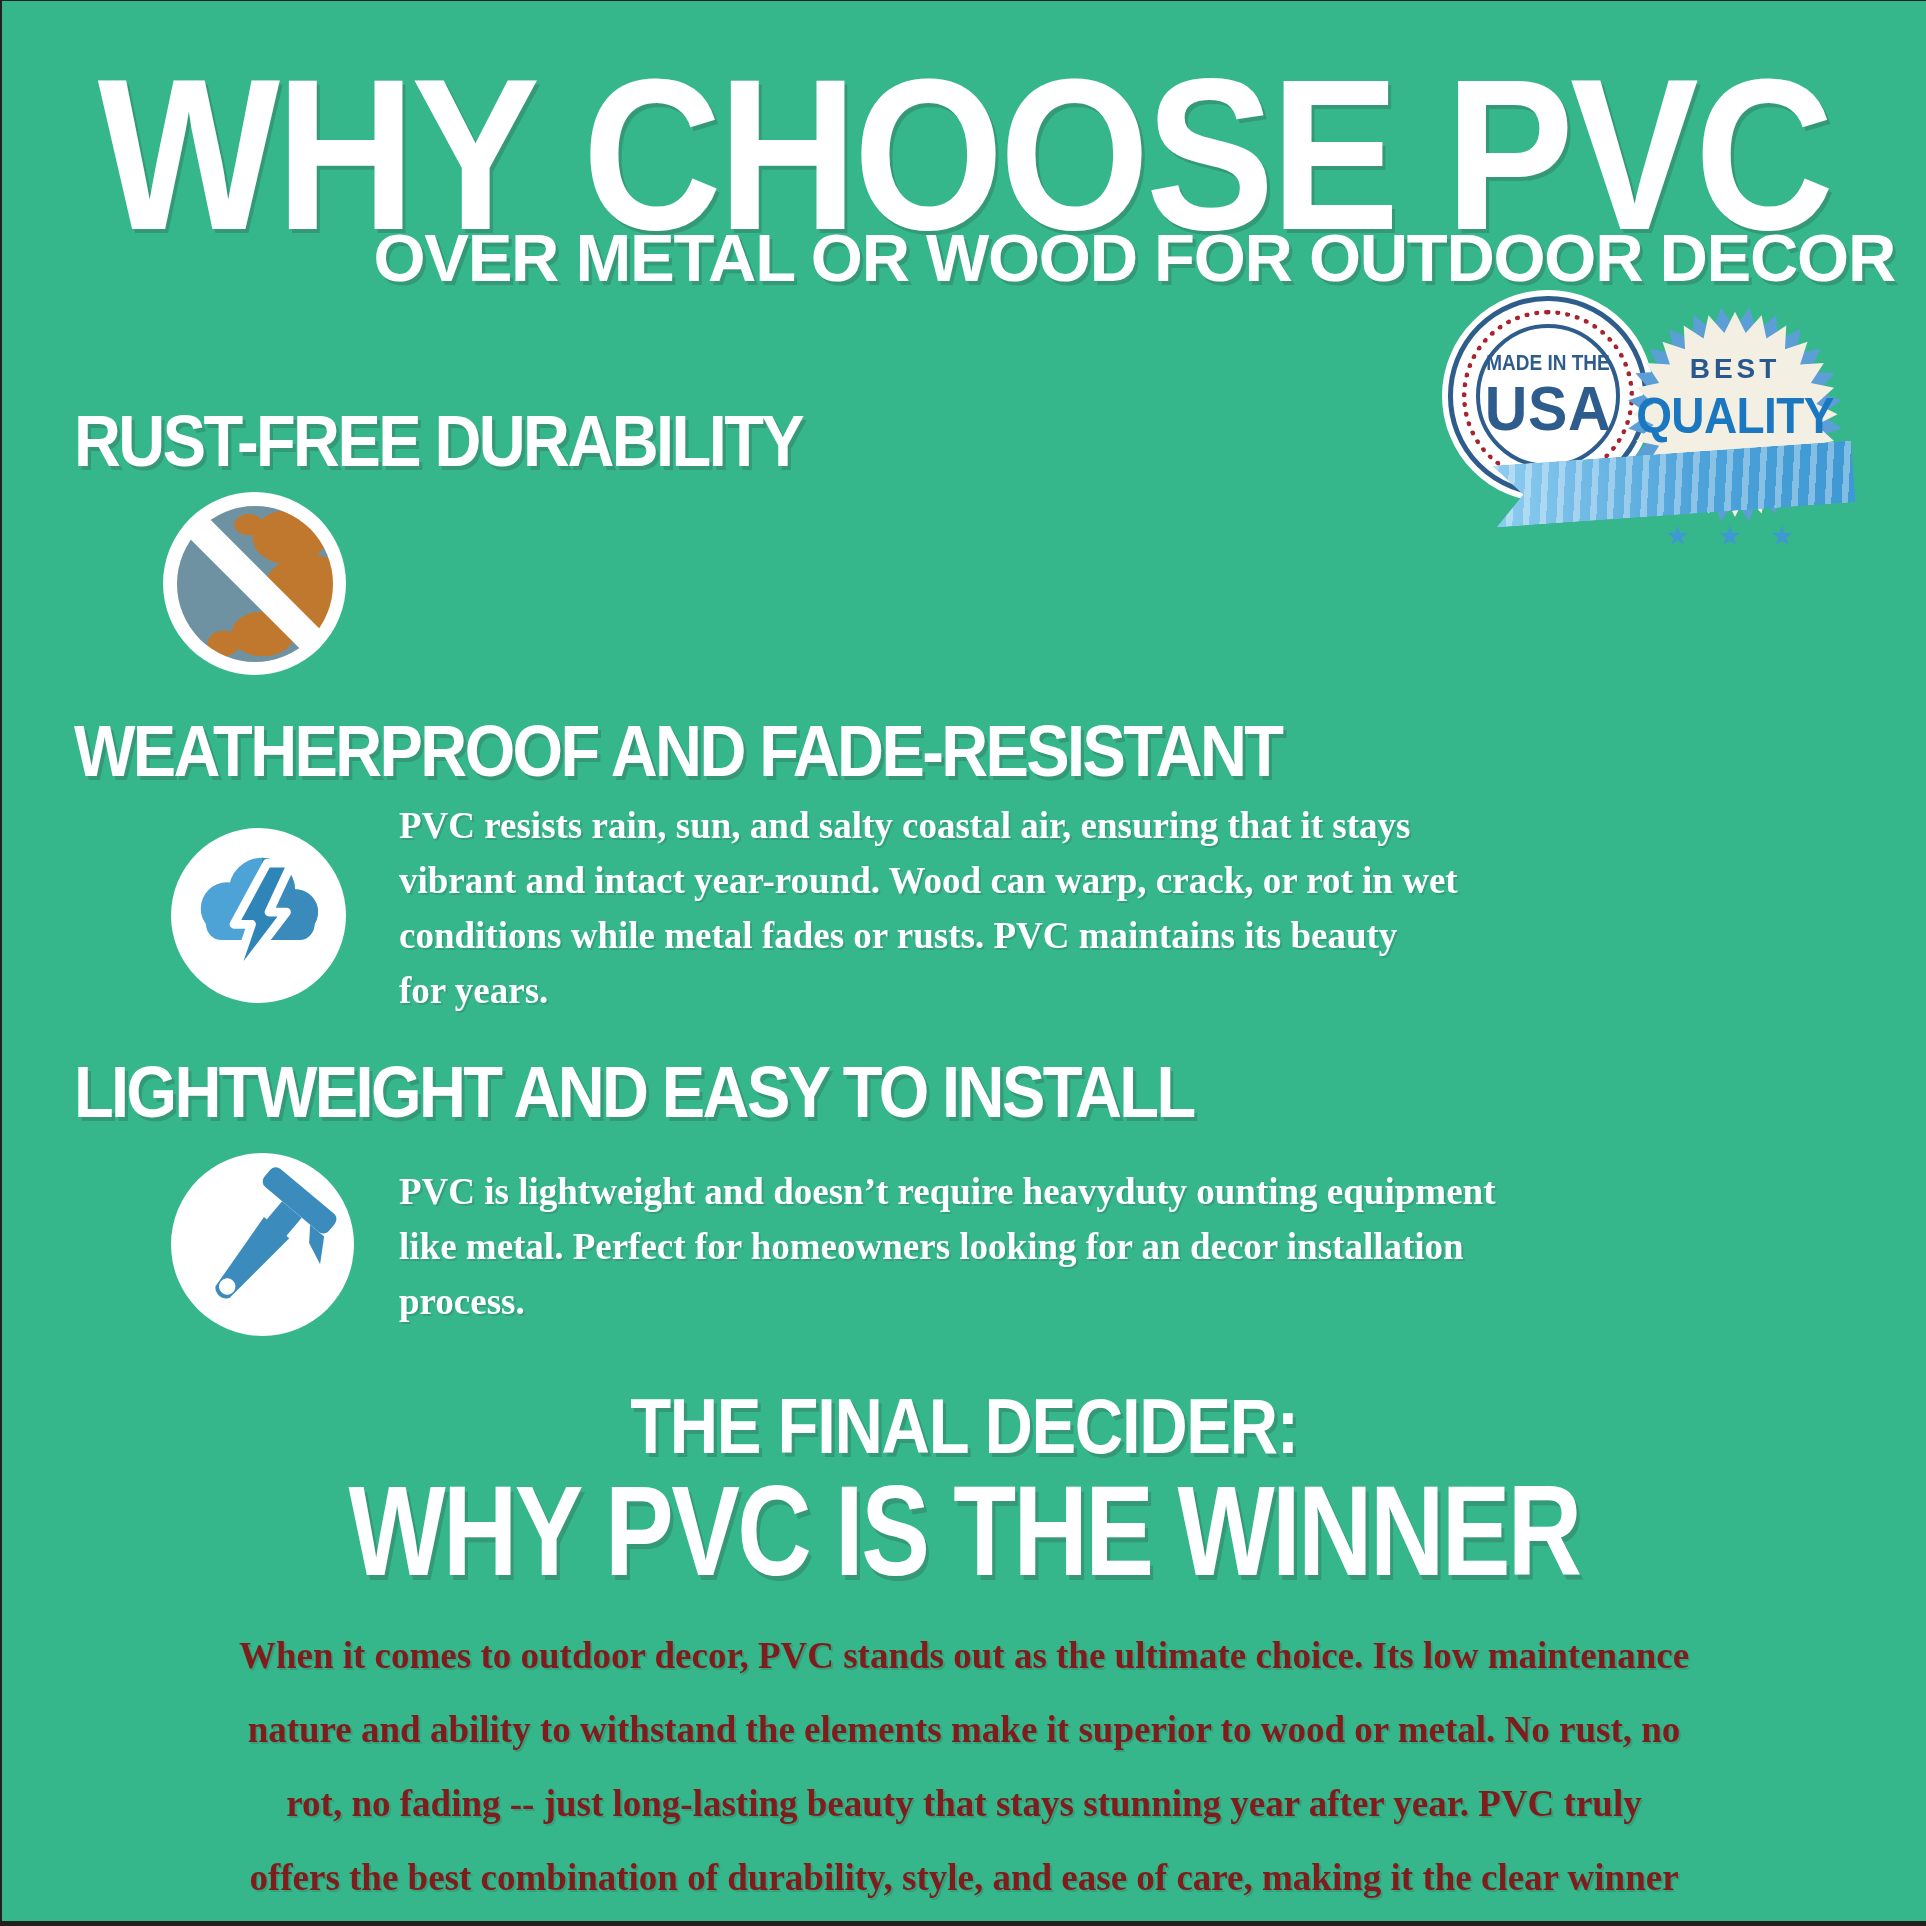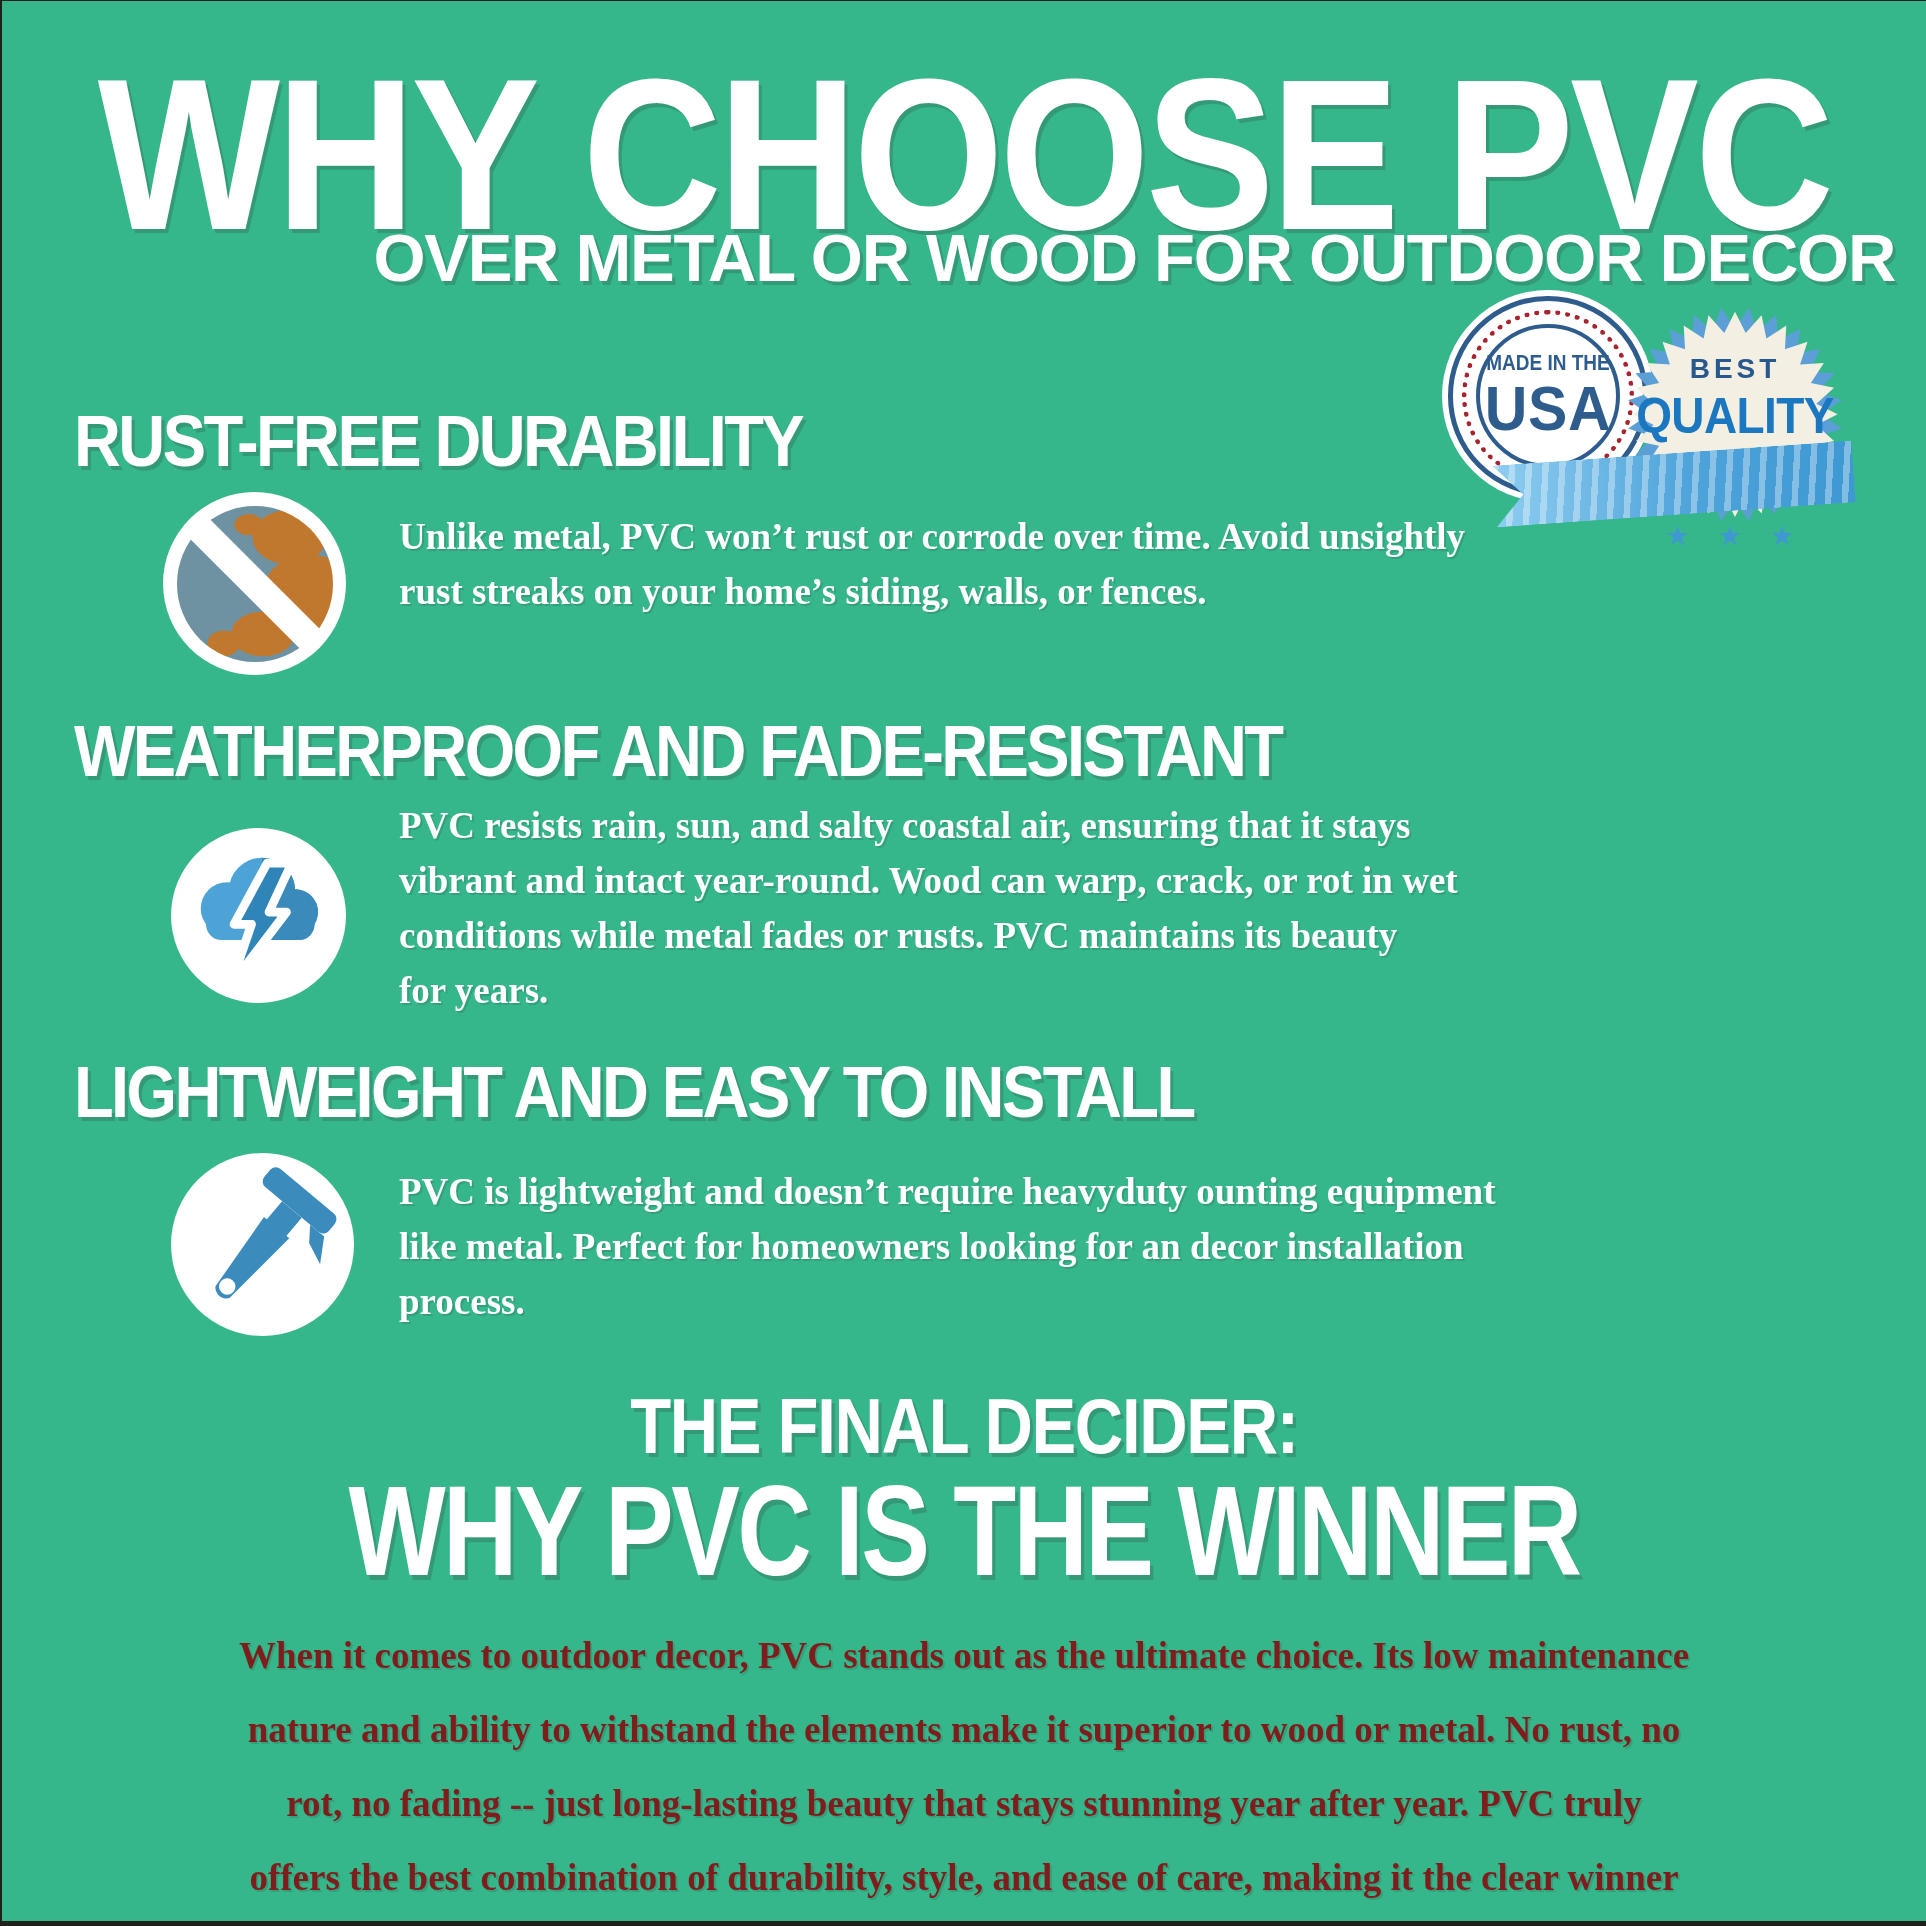--- a/index.html
+++ b/index.html
@@ -108,22 +108,20 @@
     <div class="q-best">BEST</div>
     <div class="q-name">QUALITY</div>
     <div class="q-stars">★ ★ ★</div>
   </div>
 
   <div class="disp sec-head h1">RUST-FREE DURABILITY</div>
   <div class="icon-circle ic1">
     <div class="rust-fill"></div>
     <div class="rust-slash"></div>
   </div>
-  <div class="body-text b1">Unlike metal, PVC won’t rust or corrode over time. Avoid unsightly
-rust streaks on your home’s siding, walls, or fences.</div>
 
   <div class="disp sec-head h2">WEATHERPROOF AND FADE-RESISTANT</div>
   <div class="icon-circle ic2">
     <svg width="175" height="175" viewBox="0 0 100 100">
       <defs>
           <clipPath id="cr">
             <rect x="52" y="0" width="48" height="100"></rect>
           </clipPath>
         </defs>
       <g fill="#4da3d6">

